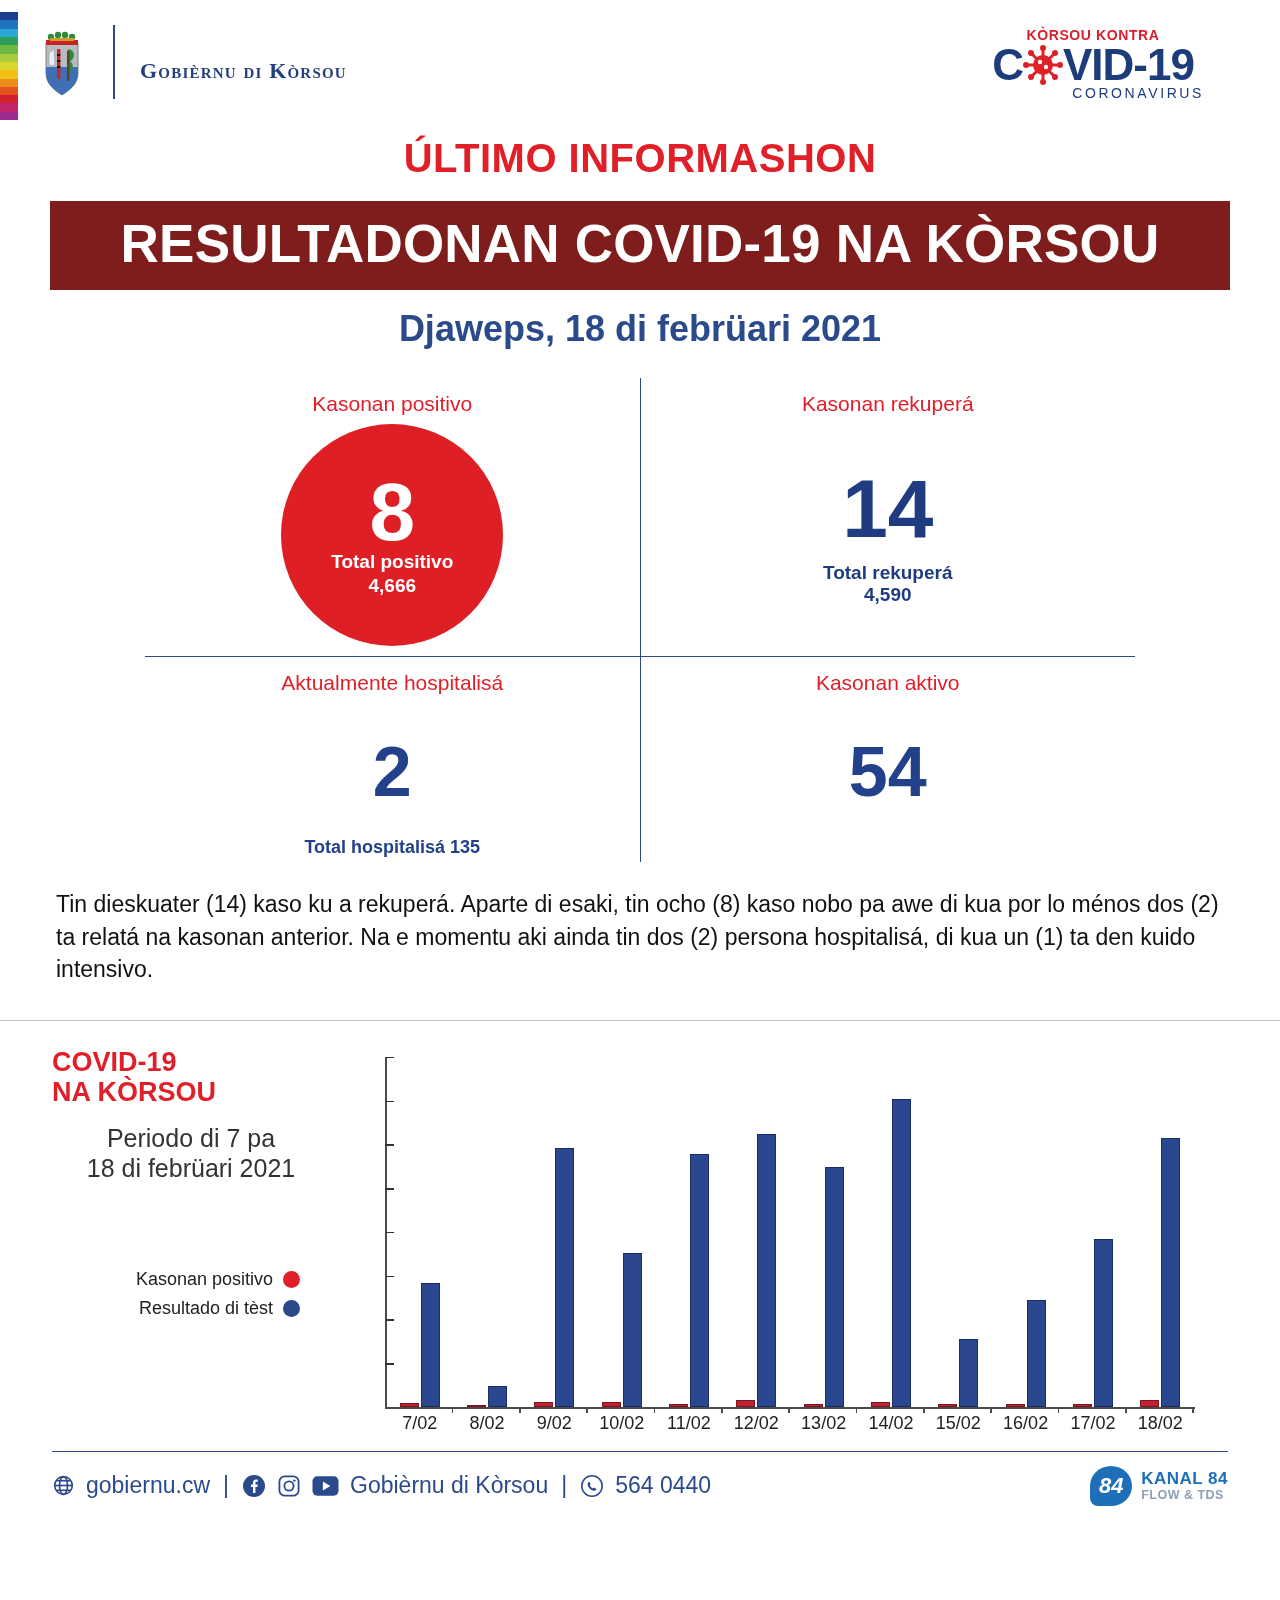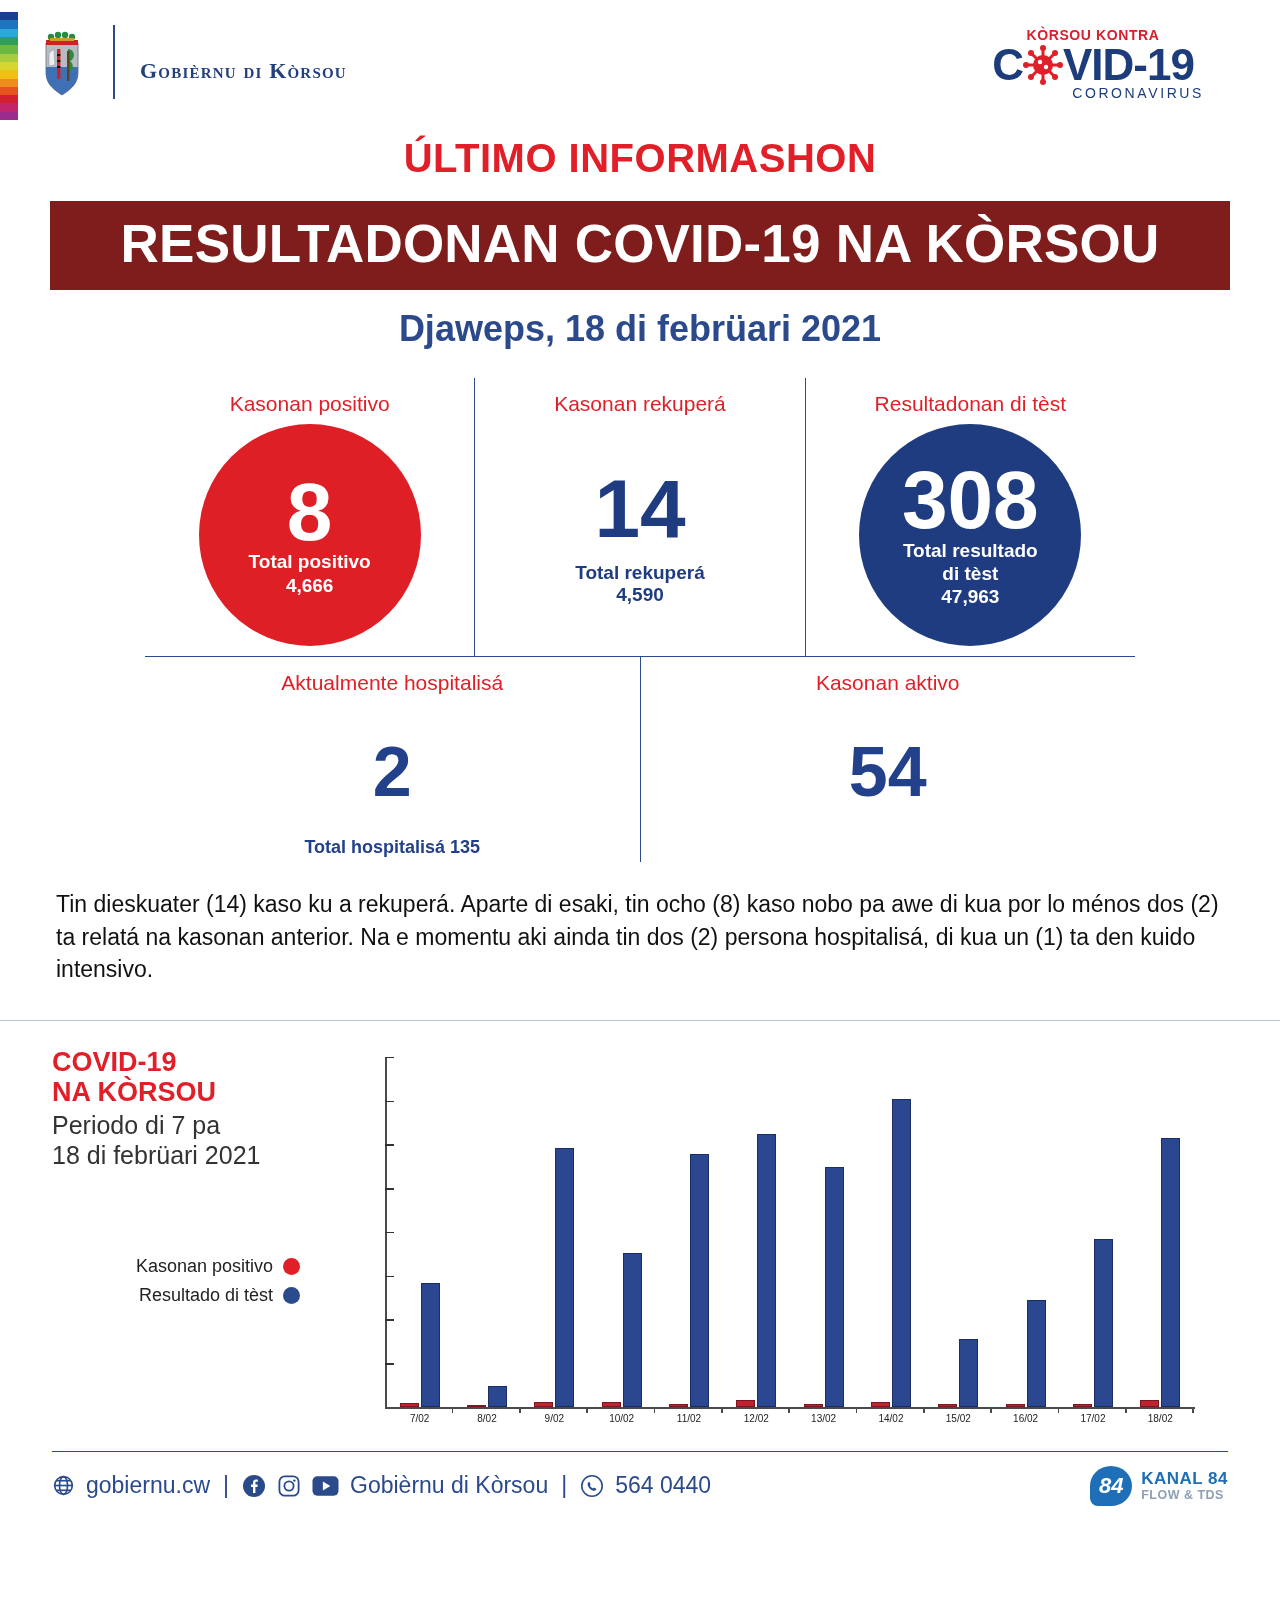--- a/index.html
+++ b/index.html
@@ -115,21 +115,21 @@
   }
 
   
   .chart-sep { margin-top: 34px; border-top: 1px solid #b9c2d4; }
   .chart-section { display: flex; padding: 26px 0 0 0; height: 430px; }
   .chart-left { width: 330px; padding-left: 52px; }
   .chart-left h3 {
     color: #e01f28; font-size: 27px; font-weight: bold; line-height: 1.12;
   }
   .chart-left .period {
-    color: #333333; font-size: 25px; line-height: 1.2; margin-top: 3px; font-weight: normal;
+    color: #333333; font-size: 25px; line-height: 1.2; margin-top: 16px; font-weight: normal; text-align: center;
   }
   .legend { margin-top: 86px; padding-left: 58px; }
   .legend-row {
     display: flex; align-items: center; justify-content: flex-start;
     gap: 10px; font-size: 18px; color: #222222; margin-bottom: 8px;
     width: 190px;
   }
   .legend-row .lbl { flex: 1 1 auto; text-align: right; }
   .dot { width: 17px; height: 17px; border-radius: 50%; flex: 0 0 auto; }
   .dot.red { background: #e01f28; }
@@ -166,21 +166,21 @@
     width: 1.5px; height: 6px; background: #4a4a4a;
   }
   .bar { width: 19px; }
   .bar.red { background: #c1222f; border: 1px solid #7d1520; }
   .bar.blue { background: #2a4790; border: 1px solid #1a2e63; }
   .xlabels {
     position: absolute; left: 1px; top: 356px; width: 808px;
     display: flex;
   }
   .xlabels div {
-    flex: 1 1 0; text-align: center; font-size: 10px; color: #222222;
+    flex: 1 1 0; text-align: center; font-size: 18px; color: #222222;
   }
 
   
   .footer-sep { margin: 0 52px; border-top: 1px solid #2b4a8b; }
   .footer {
     display: flex; align-items: center; justify-content: space-between;
     padding: 14px 52px 0 52px;
   }
   .footer-left {
     display: flex; align-items: center; gap: 11px;
@@ -296,29 +296,20 @@
       </div>
     </div>
 
     <div class="cell sep">
       <div class="cell-title">Kasonan rekuperá</div>
       <div class="plain-num">14</div>
       <div class="plain-sub">Total rekuperá</div>
       <div class="plain-sub" style="margin-top:0">4,590</div>
     </div>
 
-    <div class="cell sep">
-      <div class="cell-title">Resultadonan di tèst</div>
-      <div class="circle blue">
-        <div class="big-num">308</div>
-        <div class="sub">Total resultado</div>
-        <div class="sub">di tèst</div>
-        <div class="sub">47,963</div>
-      </div>
-    </div>
   </div>
 
   <div class="stats-row bottom">
 
     <div class="cell">
       <div class="cell-title">Aktualmente hospitalisá</div>
       <div class="b-num">2</div>
       <div class="b-sub">Total hospitalisá 135</div>
     </div>
 

